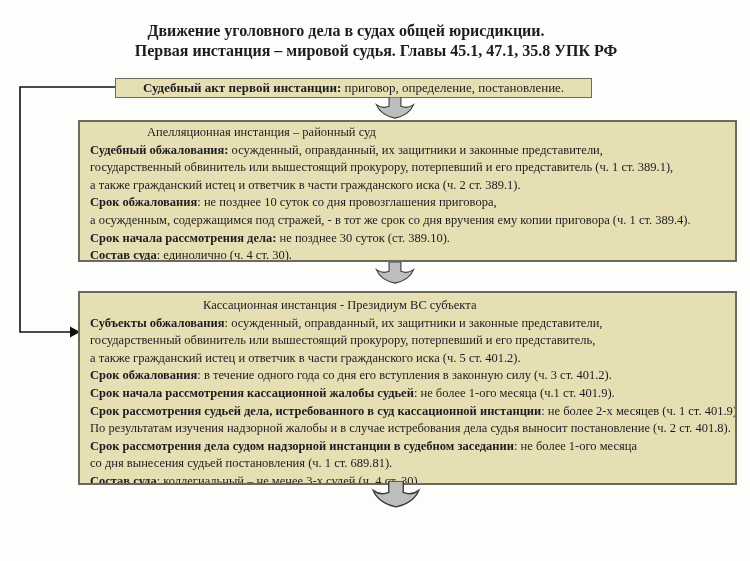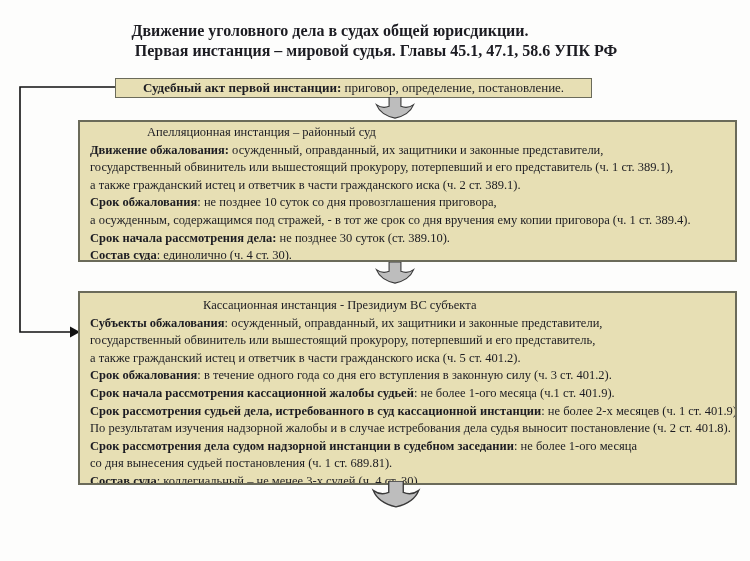--- a/index.html
+++ b/index.html
@@ -19,21 +19,21 @@
     font-family:"Liberation Serif","DejaVu Serif",serif;
     color:var(--text_color);
     overflow:hidden;
   }
   .schema-label{
     position:absolute;top:6px;left:600px;width:130px;
     font-size:19px;font-weight:bold;font-style:italic;
     text-align:center;white-space:nowrap;
   }
   .title-l1{
-    position:absolute;top:22px;left:30px;width:600px;
+    position:absolute;top:22px;left:46px;width:600px;
     font-size:16px;font-weight:bold;text-align:center;white-space:nowrap;
   }
   .title-l2{
     position:absolute;top:42px;left:60px;width:632px;
     font-size:16px;font-weight:bold;text-align:center;white-space:nowrap;
   }
   .act-box{
     position:absolute;left:115px;top:78px;width:477px;height:20px;
     background:var(--box_fill);
     border:1.5px solid var(--box_border);
@@ -63,38 +63,38 @@
 <svg width="0" height="0" style="position:absolute">
   <defs>
     <path id="block-arrow" d="M17,0 L31,0 L31,11 C36,13 42,12 46,9 C42,19 33,23 24,25 C15,23 6,19 2,9 C6,12 12,13 17,11 Z"></path>
   </defs>
 </svg>
 
 <div class="page">
 
 
   <div class="title-l1">Движение уголовного  дела в судах общей юрисдикции.</div>
-  <div class="title-l2">Первая инстанция – мировой судья. Главы 45.1, 47.1, 58.6 УПК РФ</div>
+  <div class="title-l2">Первая инстанция – мировой судья. Главы 45.1, 47.1, 35.8 УПК РФ</div>
 
   <svg class="connector" width="106" height="262" viewBox="0 0 106 262">
     <path d="M102,7 L6,7 L6,252 L57,252" fill="none" stroke="#111" stroke-width="1.6"></path>
     <polygon points="56,246.5 56,257.5 66,252" fill="#111"></polygon>
   </svg>
 
   <div class="act-box">
     <b>Судебный акт первой инстанции:</b><span> приговор, определение, постановление.</span>
   </div>
 
   <svg class="flow-arrow" style="left:372px;top:97px" width="46" height="22" viewBox="0 0 48 26">
     <use href="#block-arrow" fill="var(--arrow_fill)" stroke="var(--arrow_stroke)" stroke-width="1.3"></use>
   </svg>
 
   <div class="big-box appeal-box">
     <div class="bline box-header">Апелляционная инстанция – районный суд</div>
-    <div class="bline"><b>Движение обжалования:</b><span> осужденный, оправданный, их защитники и законные представители,</span></div>
+    <div class="bline"><b>Судебный обжалования:</b><span> осужденный, оправданный, их защитники и законные представители,</span></div>
     <div class="bline"><b></b><span>государственный обвинитель или вышестоящий прокурору, потерпевший и его представитель (ч. 1 ст. 389.1),</span></div>
     <div class="bline"><b></b><span>а также гражданский истец и ответчик в части гражданского иска (ч. 2 ст. 389.1).</span></div>
     <div class="bline"><b>Срок обжалования</b><span>: не позднее 10 суток со дня провозглашения приговора,</span></div>
     <div class="bline"><b></b><span>а осужденным, содержащимся под стражей, - в тот же срок со дня вручения ему копии приговора (ч. 1 ст. 389.4).</span></div>
     <div class="bline"><b>Срок начала рассмотрения дела:</b><span> не позднее 30 суток (ст. 389.10).</span></div>
     <div class="bline"><b>Состав суда</b><span>: единолично (ч. 4 ст. 30).</span></div>
   </div>
 
   <svg class="flow-arrow" style="left:372px;top:262px" width="46" height="22" viewBox="0 0 48 26">
     <use href="#block-arrow" fill="var(--arrow_fill)" stroke="var(--arrow_stroke)" stroke-width="1.3"></use>

